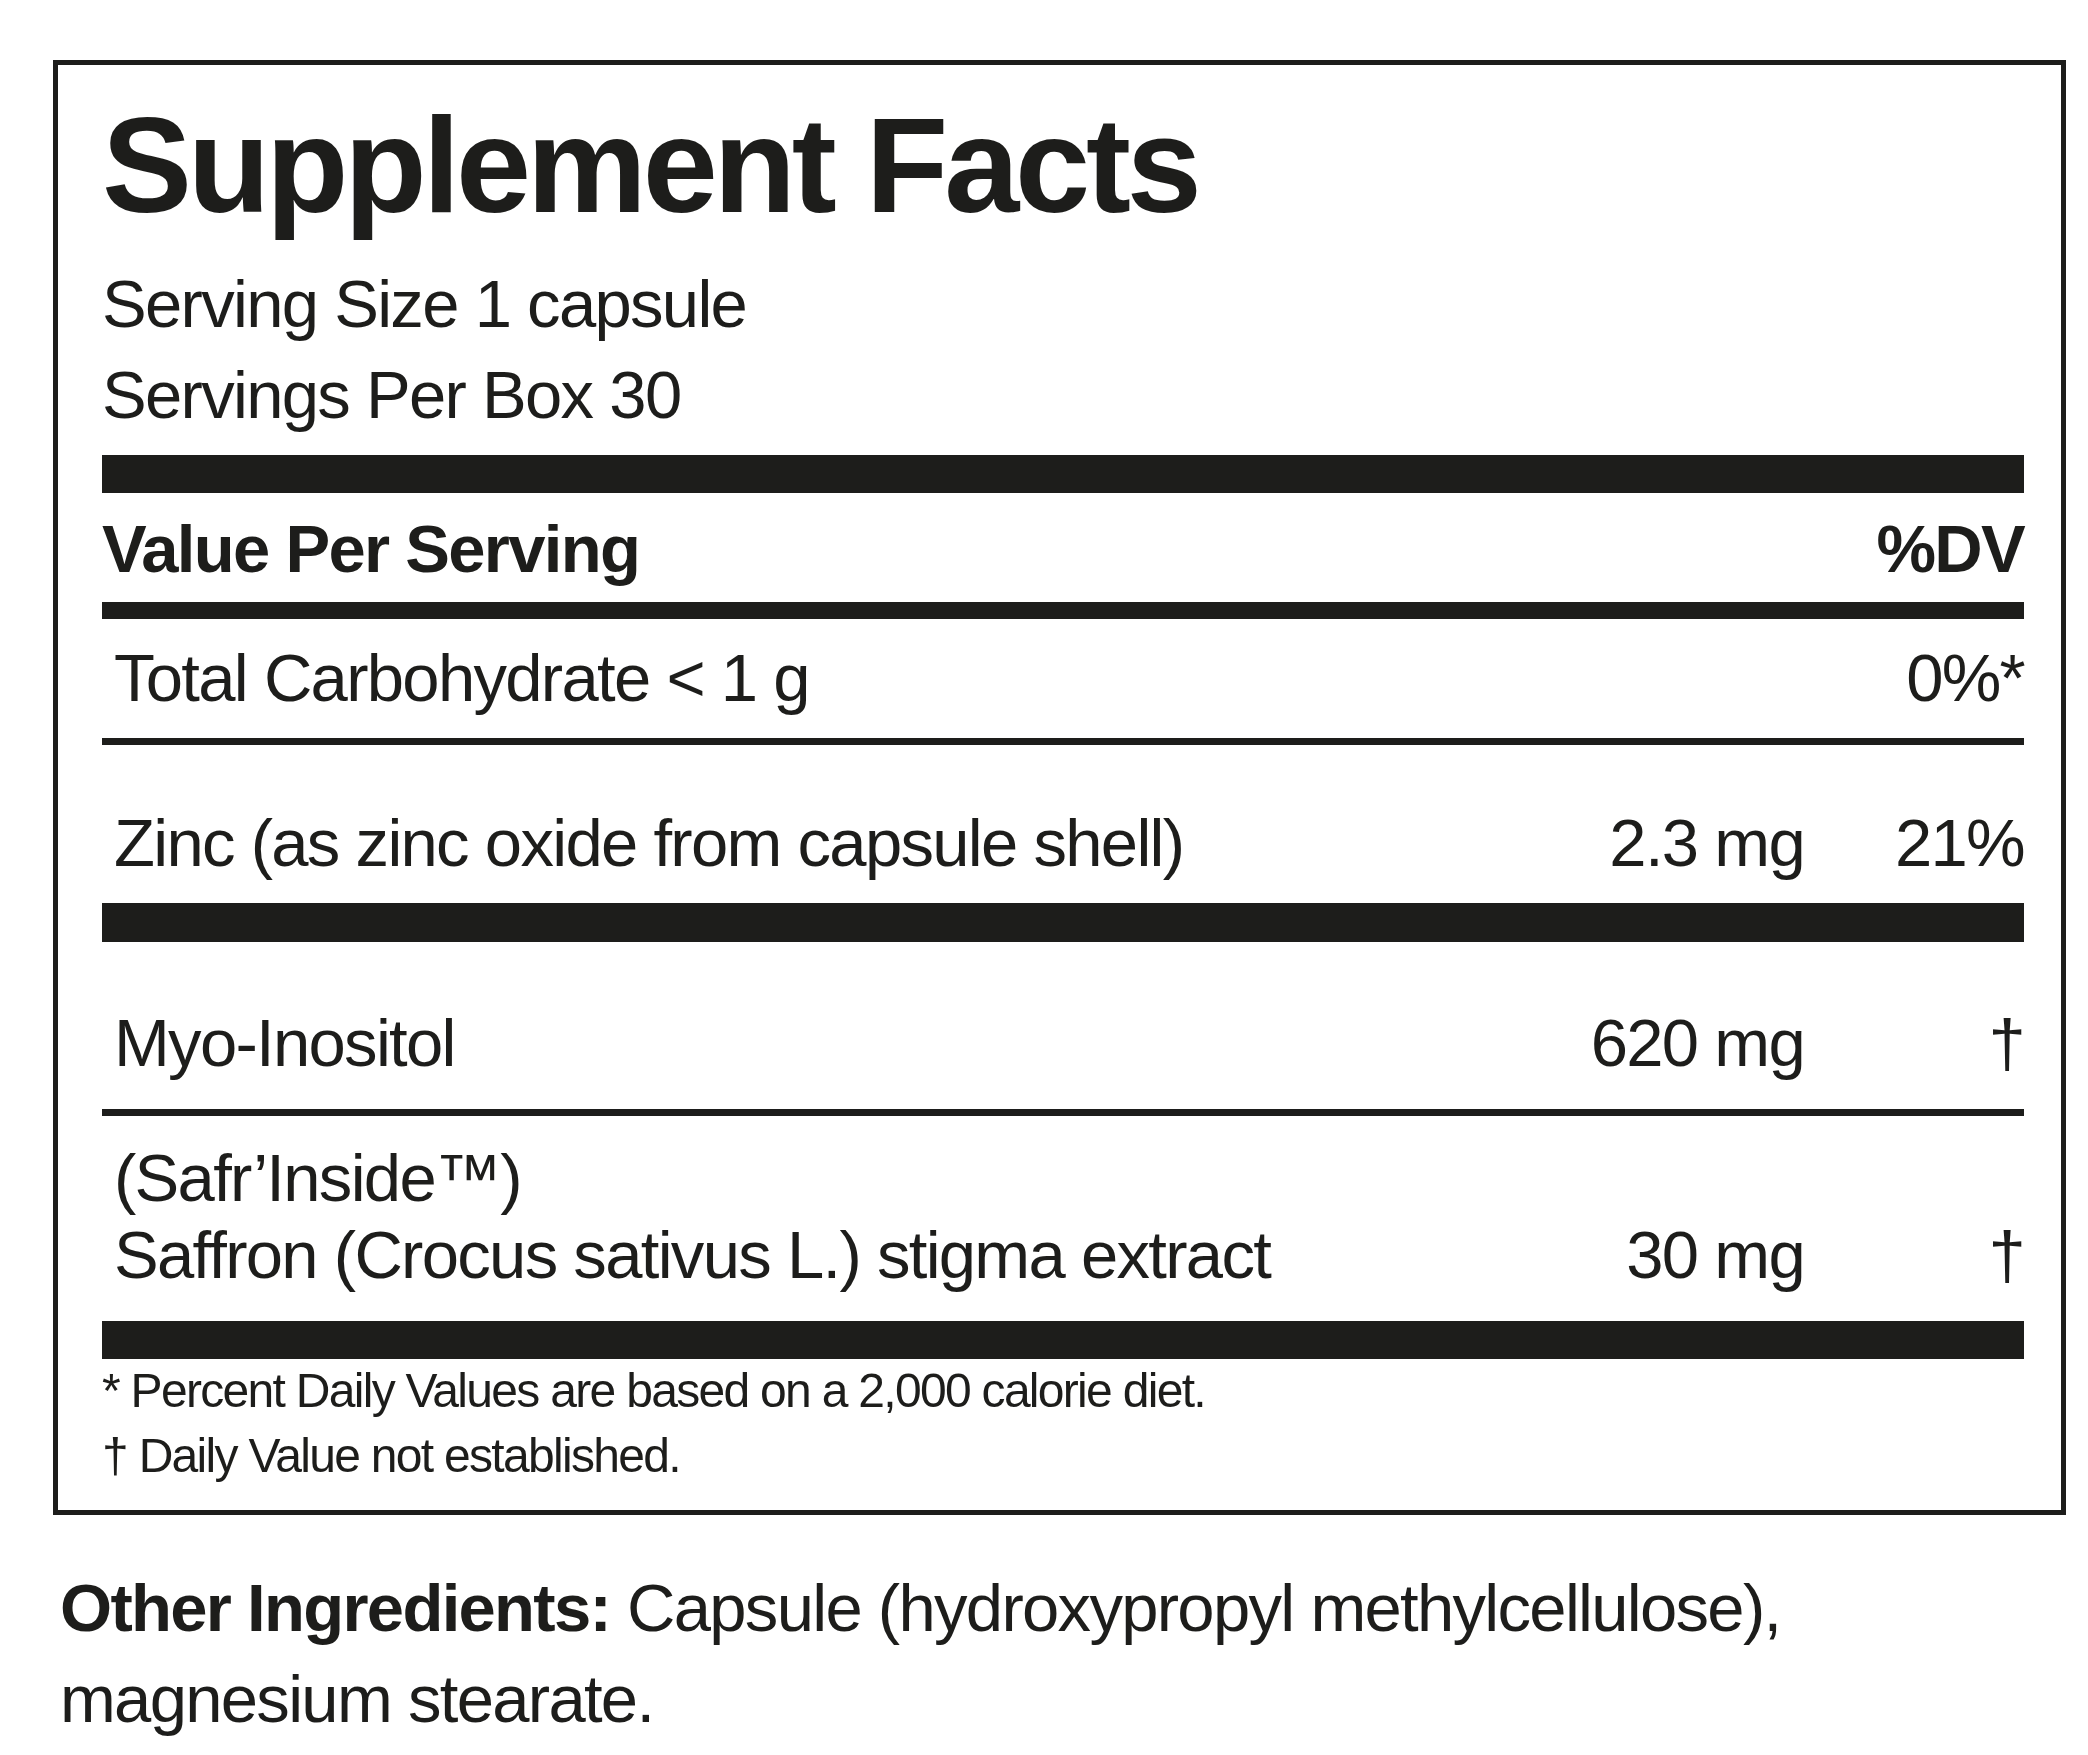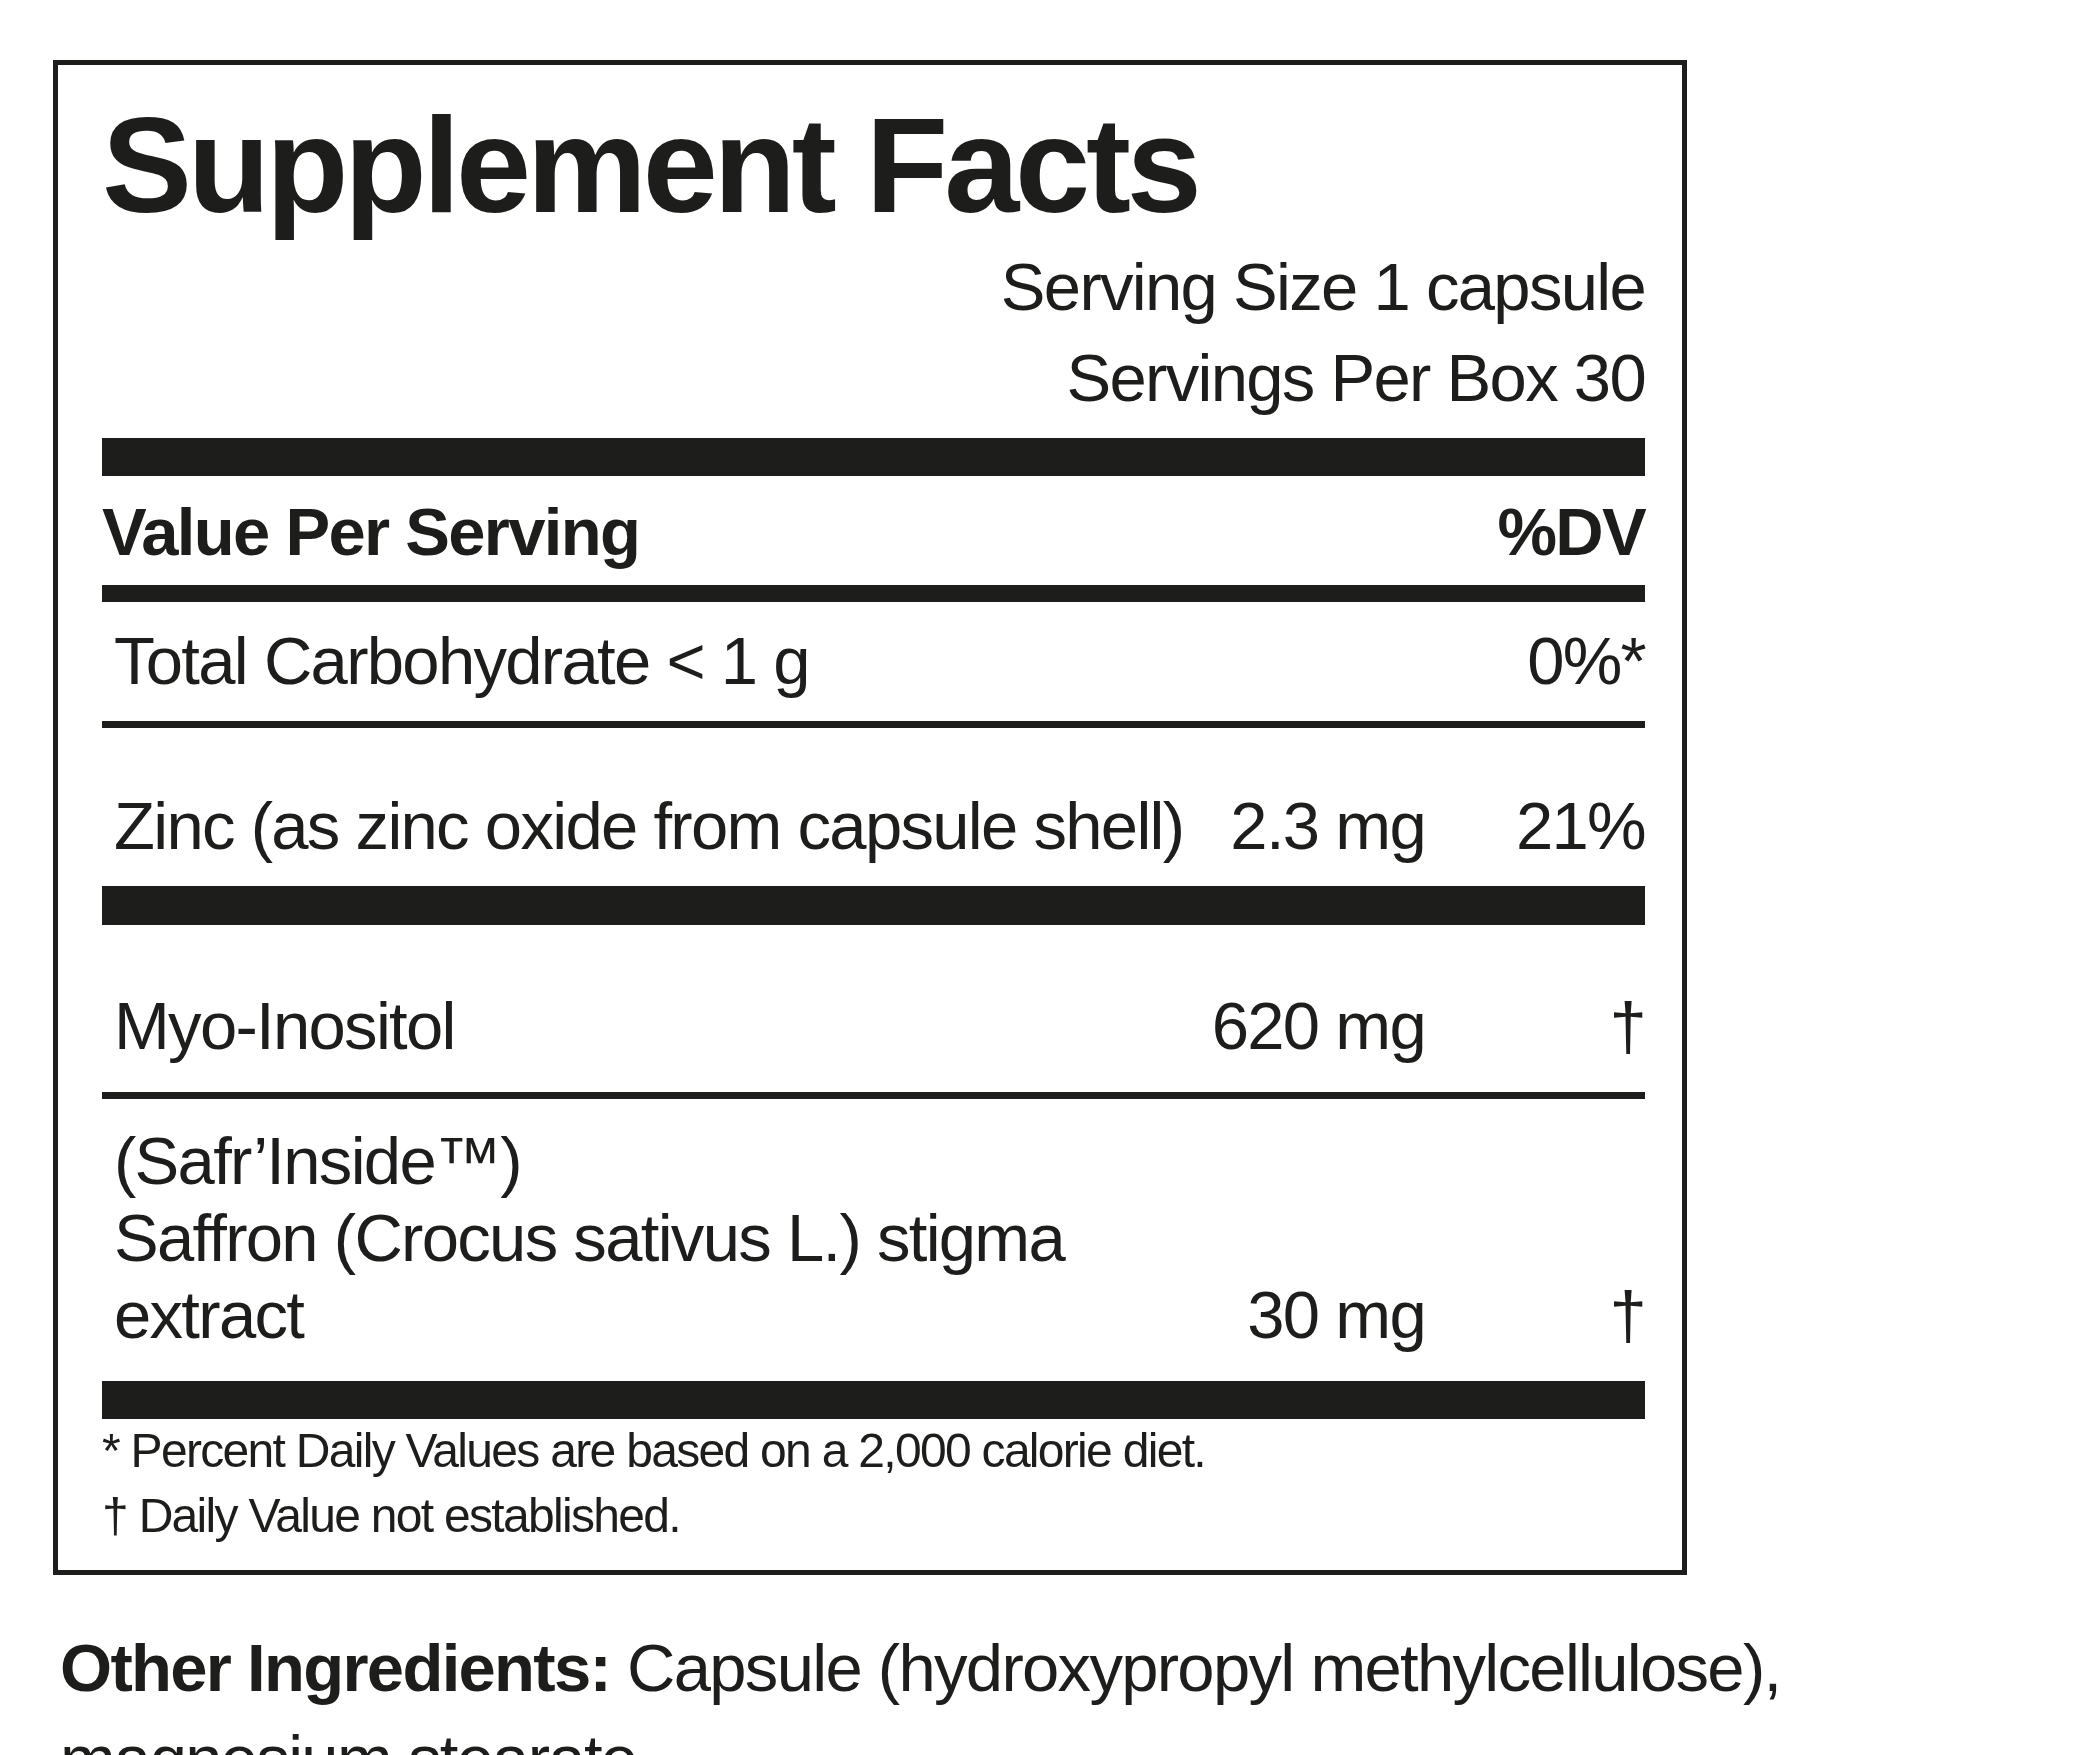--- a/index.html
+++ b/index.html
@@ -5,39 +5,38 @@
   :root { --ink: #1d1d1b; --bg: #ffffff; }
   * { margin: 0; padding: 0; box-sizing: border-box; }
   html, body {
     width: 2088px; height: 1756px;
     background: var(--bg);
     color: var(--ink);
     font-family: "Liberation Sans", sans-serif;
   }
   .panel {
     margin: 60px 0 0 53px;
-    width: 1634px;
+    width: 2013px;
     border: 5px solid var(--ink);
     padding: 0 37px 22px 44px;
     background: var(--bg);
   }
   .title {
     margin-top: 33px;
     font-size: 135px;
     font-weight: 700;
     letter-spacing: -4.2px;
     line-height: 1;
     white-space: nowrap;
   }
   .serving-block {
-    margin-top: 8px;
+    margin-top: 25px;
     font-size: 67px;
     letter-spacing: -1.7px;
     line-height: 1.36;
-    text-align: right;
   }
   .bar { height: 38px; background: var(--ink); }
   .bar-top { margin-top: 15px; }
   .rule-med { height: 16.7px; background: var(--ink); }
   .rule-thin { height: 6.7px; background: var(--ink); }
   .hdr-row {
     display: flex;
     justify-content: space-between;
     align-items: baseline;
     font-size: 67px;

